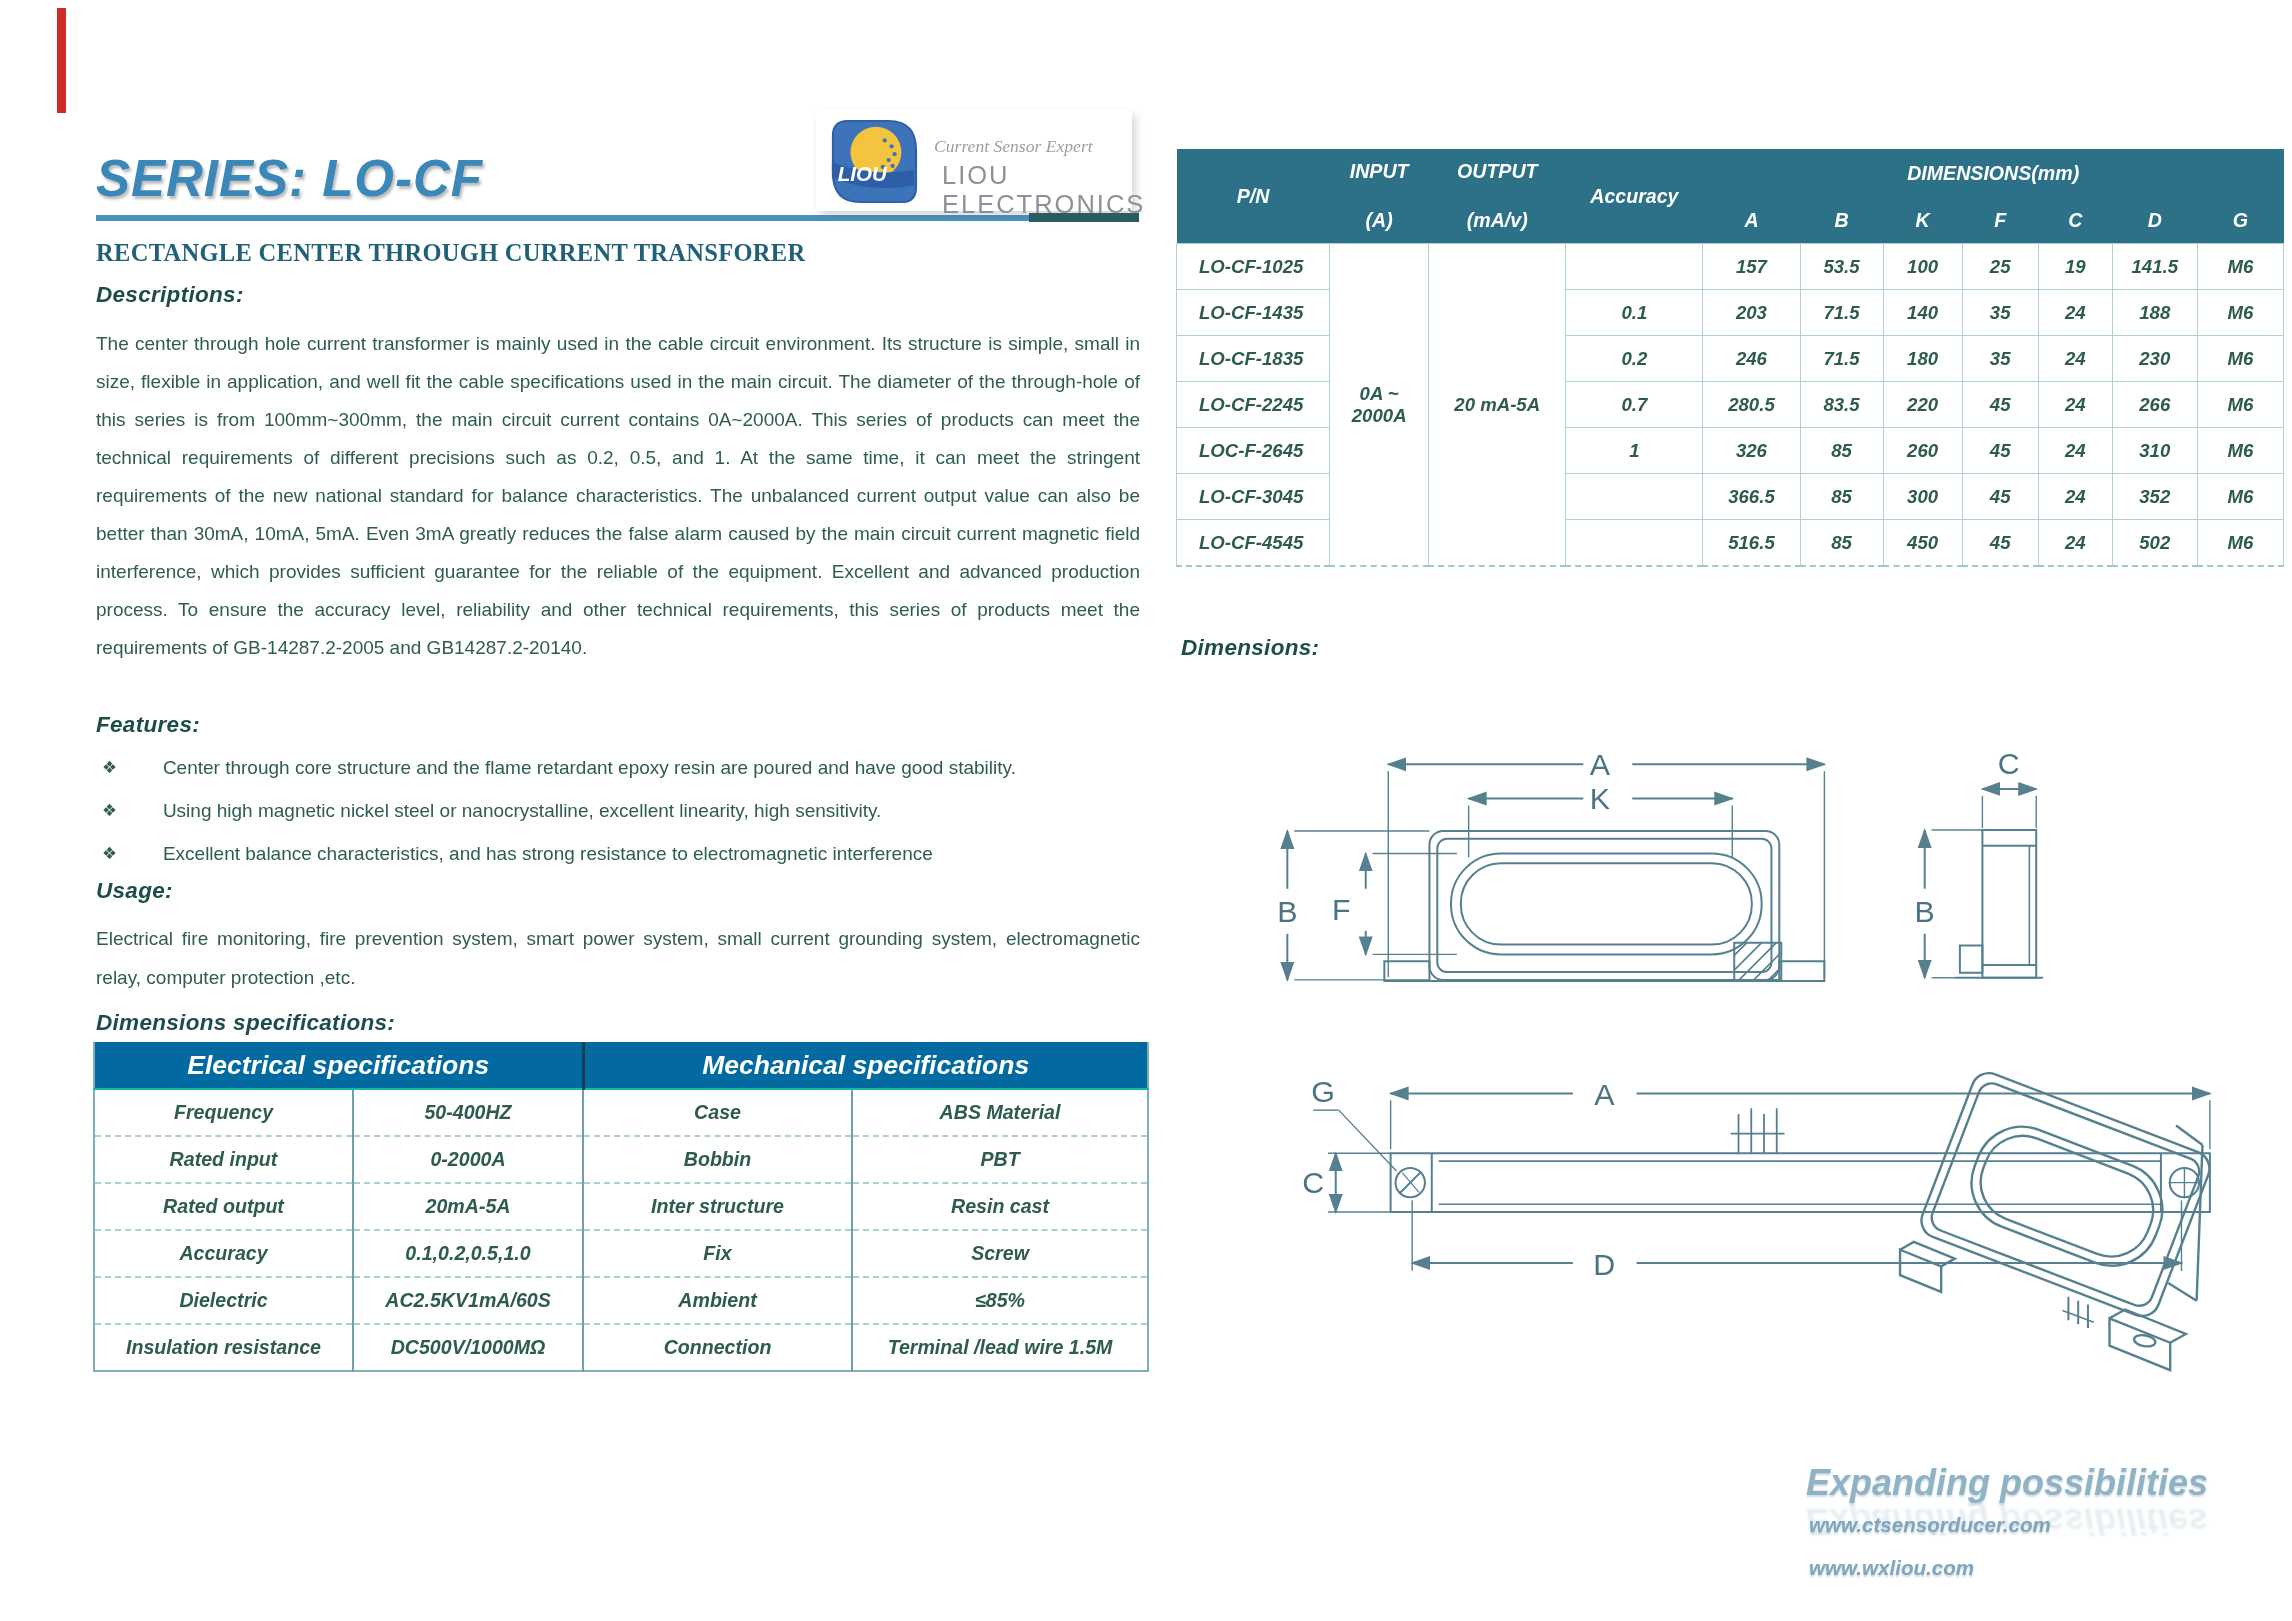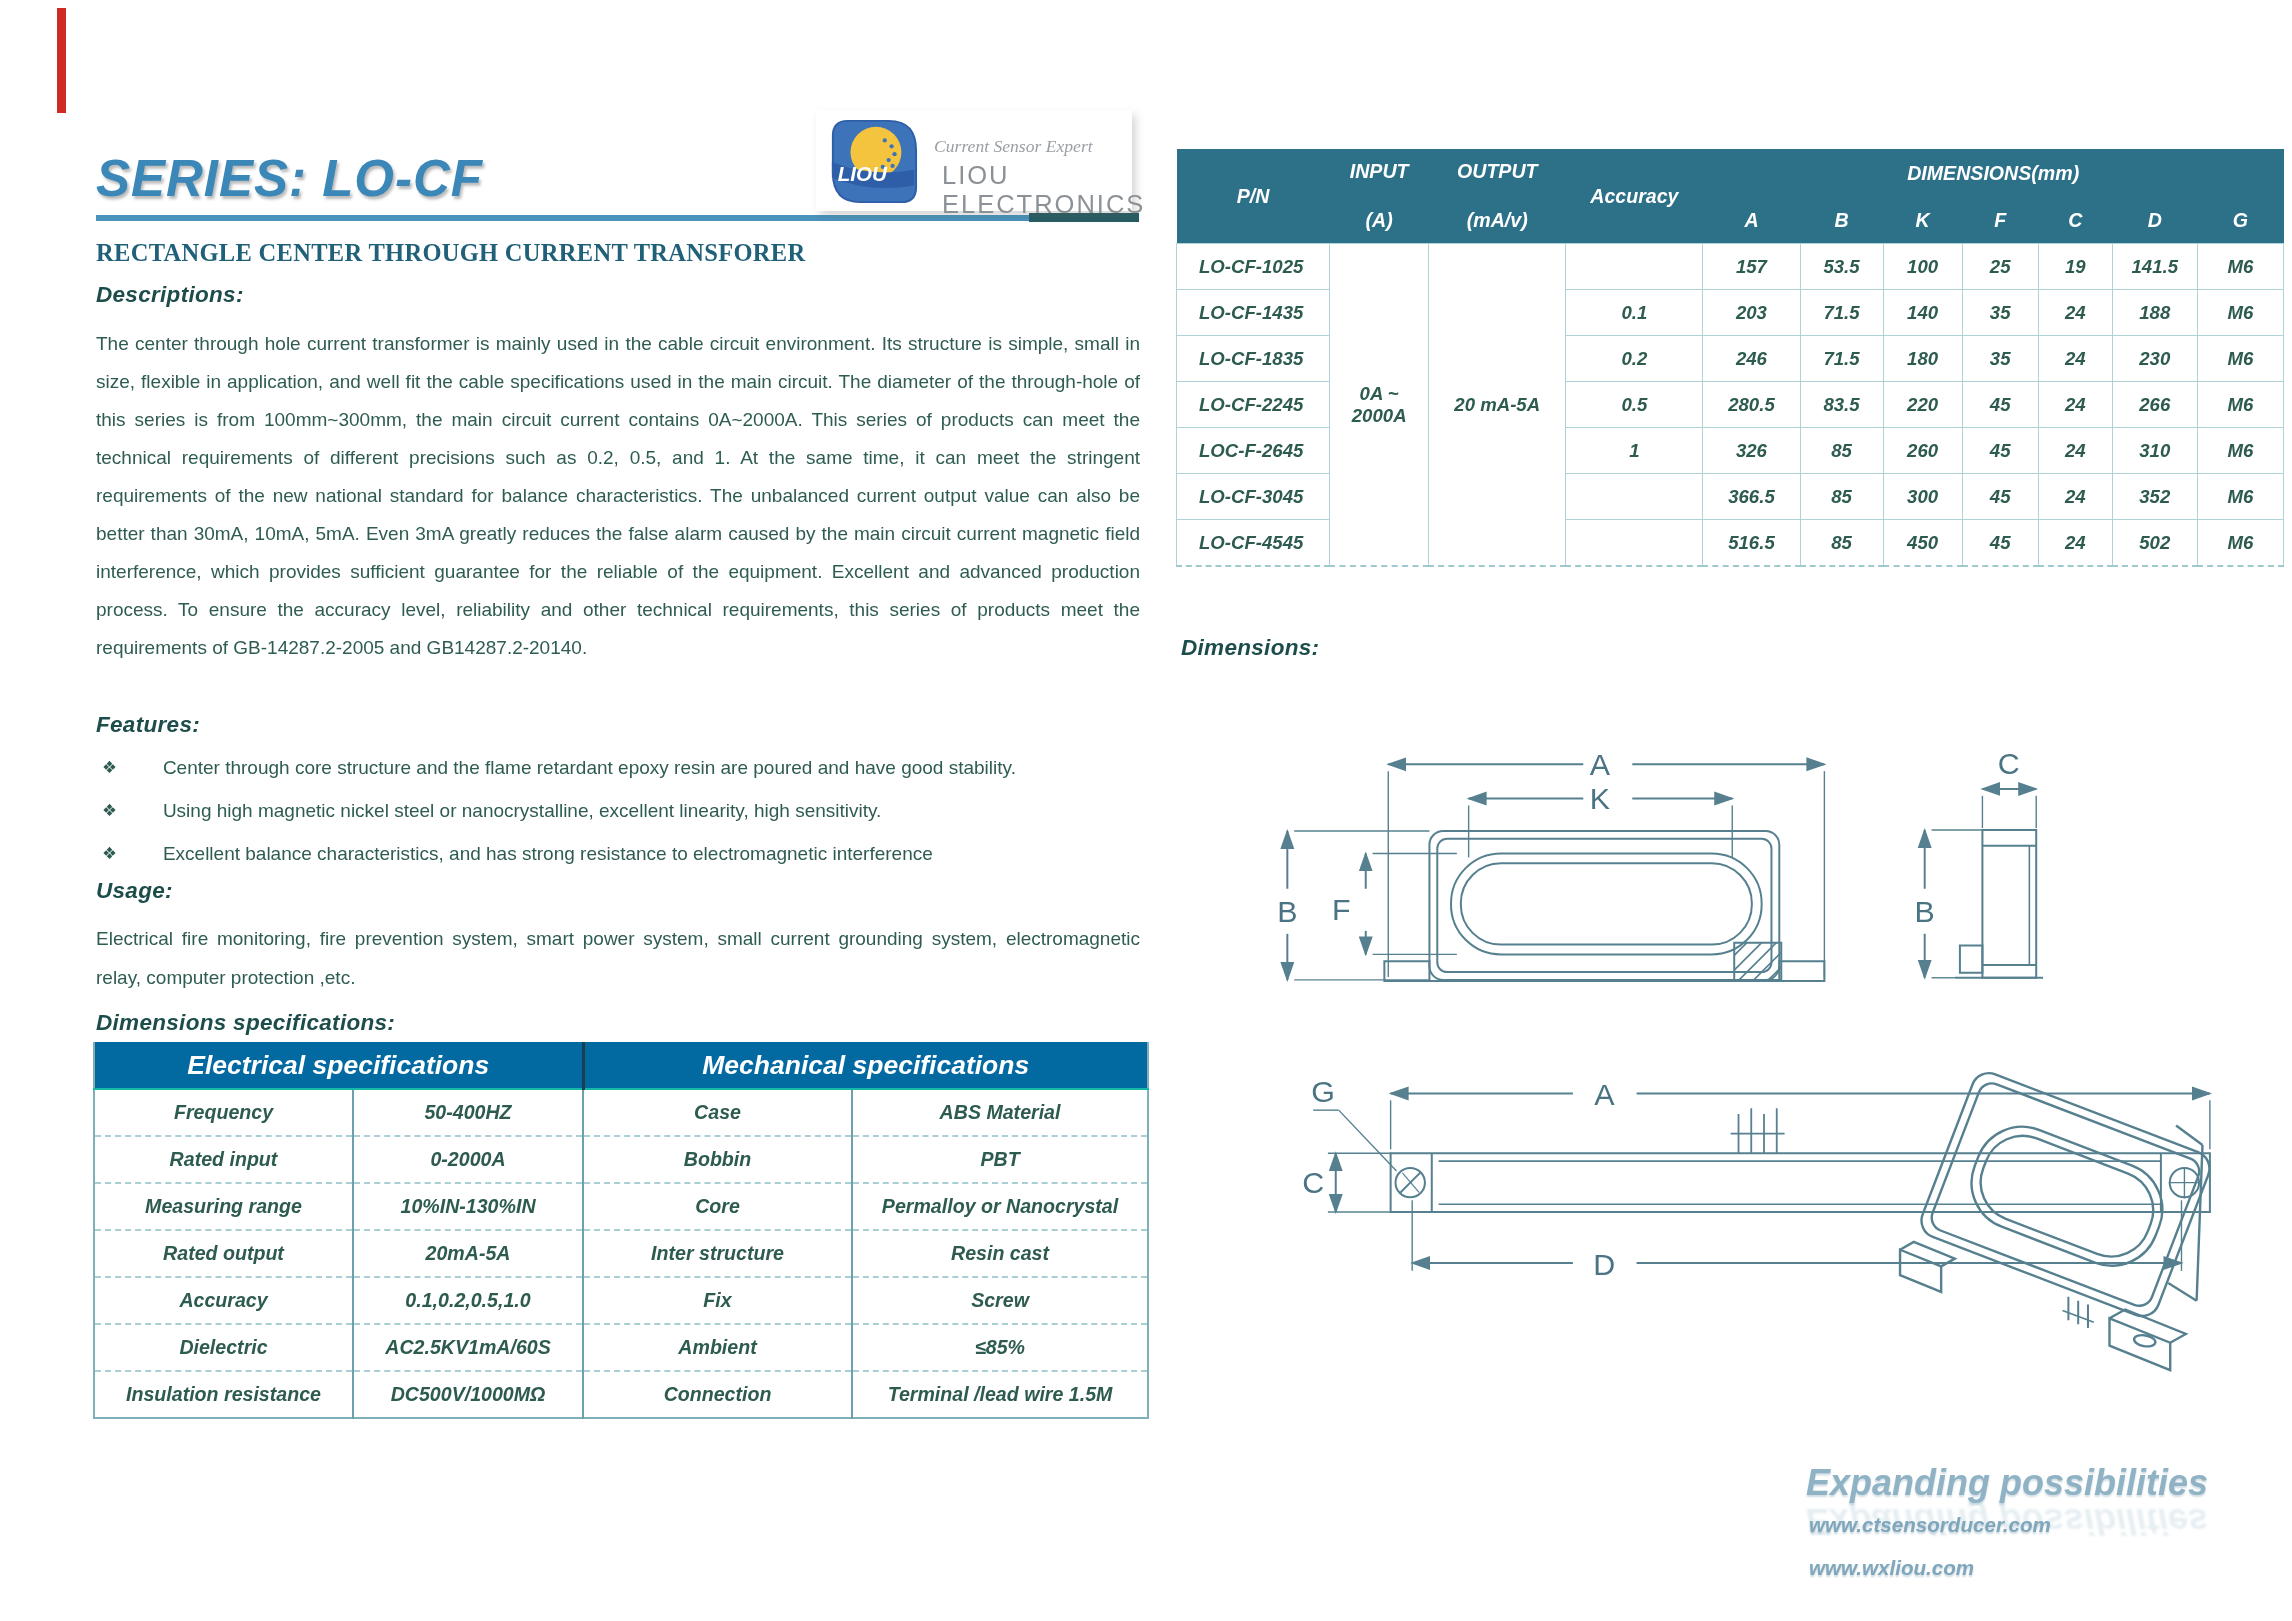--- a/index.html
+++ b/index.html
@@ -151,26 +151,20 @@
         <td>Frequency</td>
         <td>50-400HZ</td>
         <td>Case</td>
         <td>ABS Material</td>
       </tr>
       <tr>
         <td>Rated input</td>
         <td>0-2000A</td>
         <td>Bobbin</td>
         <td>PBT</td>
-      </tr>
-      <tr>
-        <td>Measuring range</td>
-        <td>10%IN-130%IN</td>
-        <td>Core</td>
-        <td>Permalloy or Nanocrystal</td>
       </tr>
       <tr>
         <td>Rated output</td>
         <td>20mA-5A</td>
         <td>Inter structure</td>
         <td>Resin cast</td>
       </tr>
       <tr>
         <td>Accuracy</td>
         <td>0.1,0.2,0.5,1.0</td>
@@ -264,21 +258,21 @@
         <td>246</td>
         <td>71.5</td>
         <td>180</td>
         <td>35</td>
         <td>24</td>
         <td>230</td>
         <td>M6</td>
       </tr>
       <tr>
         <td class="pn">LO-CF-2245</td>
-        <td>0.5</td>
+        <td>0.7</td>
         <td>280.5</td>
         <td>83.5</td>
         <td>220</td>
         <td>45</td>
         <td>24</td>
         <td>266</td>
         <td>M6</td>
       </tr>
       <tr>
         <td class="pn">LOC-F-2645</td>

